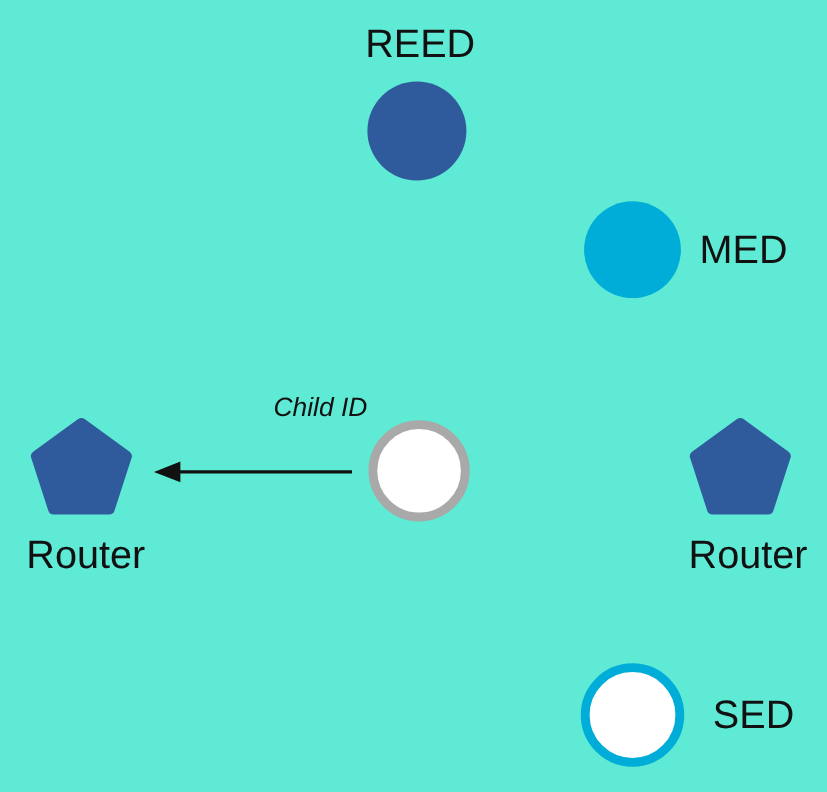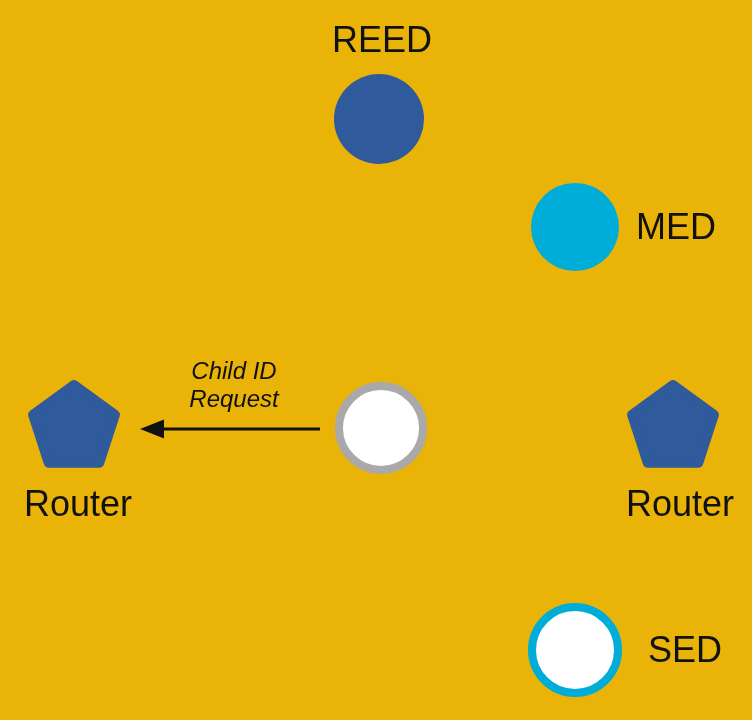--- a/index.html
+++ b/index.html
@@ -5,21 +5,21 @@
   html, body {
     margin: 0;
     padding: 0;
     background: #ffffff;
     font-family: "Liberation Sans", sans-serif;
   }
   .canvas {
     position: relative;
     width: 752px;
     height: 720px;
-    background: #eab308;
+    background: #5eead4;
     overflow: hidden;
   }
   .shapes-layer {
     position: absolute;
     left: 0;
     top: 0;
   }
   .label {
     position: absolute;
     color: #111111;
@@ -28,21 +28,21 @@
     white-space: nowrap;
   }
   .label.centered {
     text-align: center;
   }
   .message-label {
     position: absolute;
     left: 134px;
     top: 357px;
     width: 200px;
-    text-align: center;
+    text-align: right;
     font-style: italic;
     font-size: 24px;
     line-height: 28px;
     color: #111111;
   }
 </style>
 </head>
 <body>
 
 <div class="canvas">
@@ -70,16 +70,15 @@
   <div class="label" style="left:636px; top:206px;">MED</div>
 
   <div class="label centered" style="left:-12px; top:483px; width:180px;">Router</div>
 
   <div class="label centered" style="left:590px; top:483px; width:180px;">Router</div>
 
   <div class="label" style="left:636px; top:629px;margin-left:12px;">SED</div>
 
   <div class="message-label">
     <div>Child ID</div>
-    <div>Request</div>
   </div>
 
 </div>
 
 </body></html>

